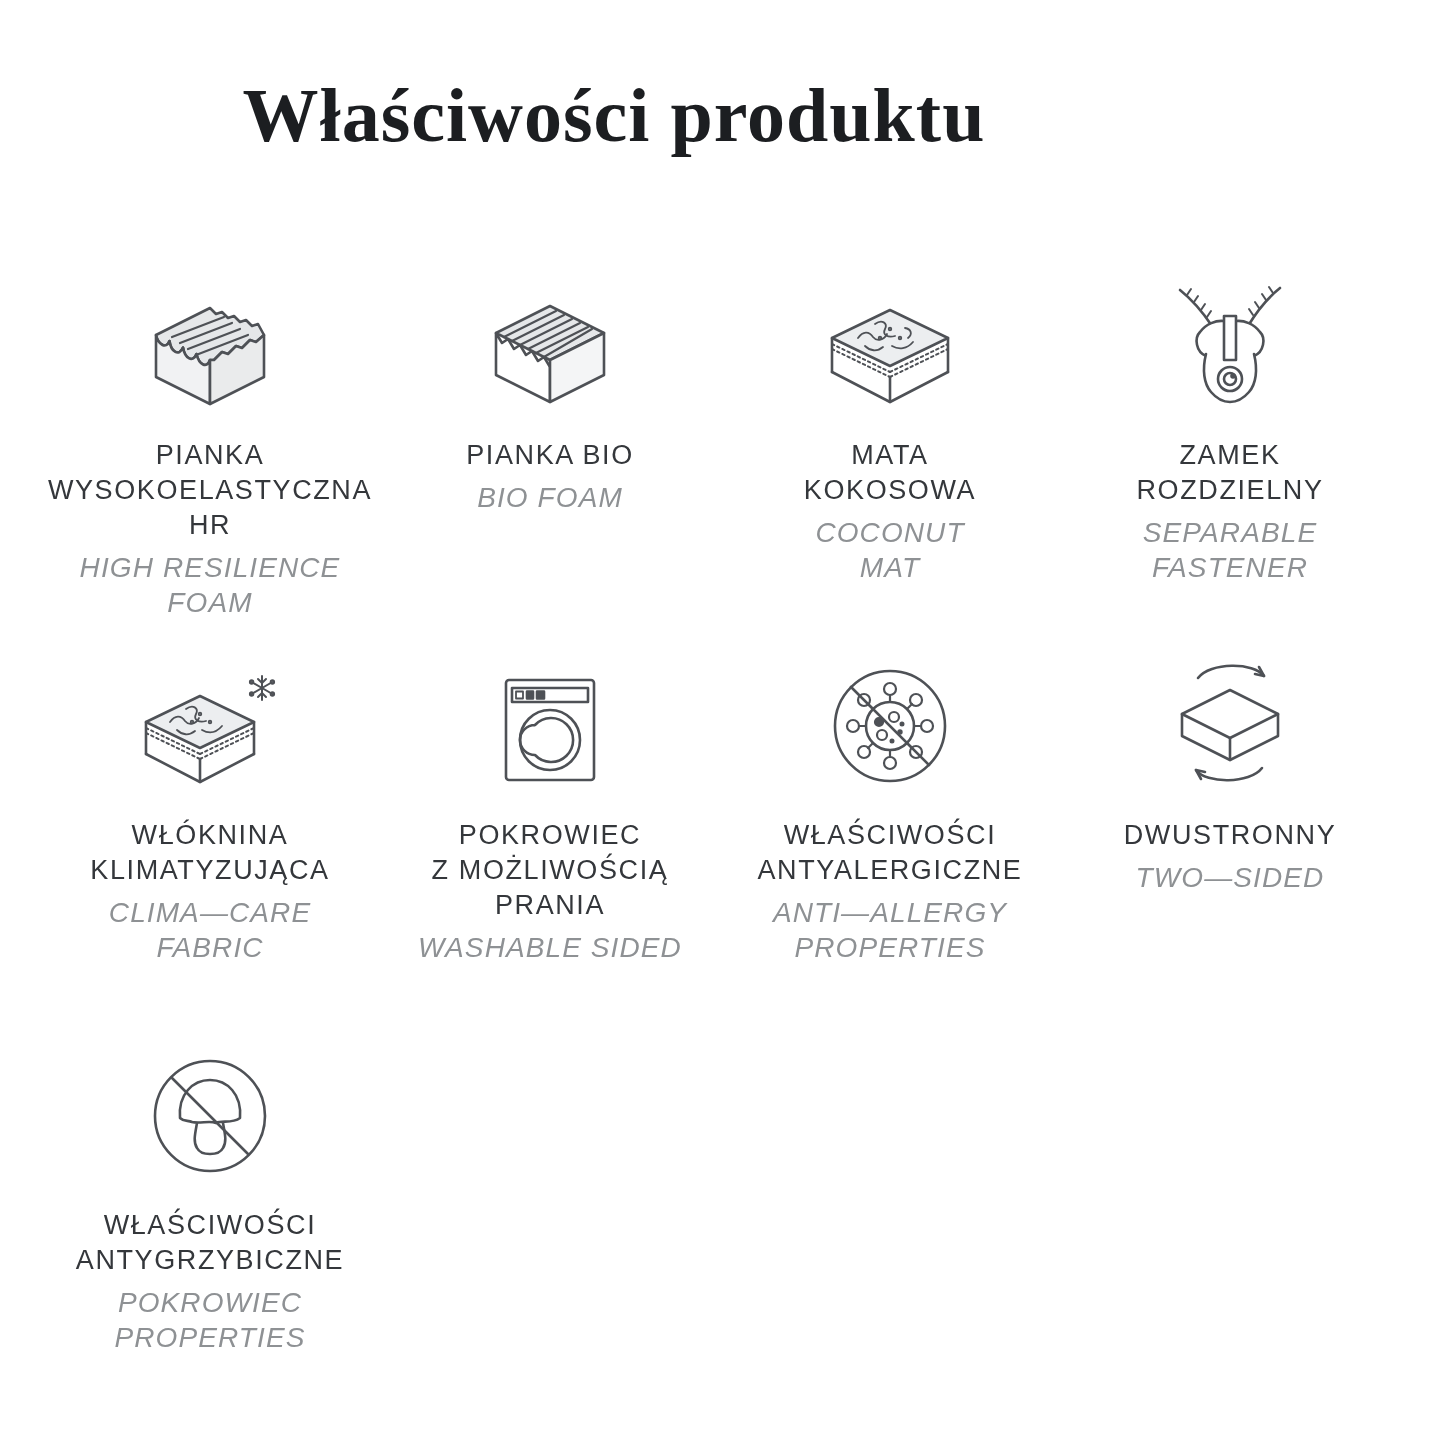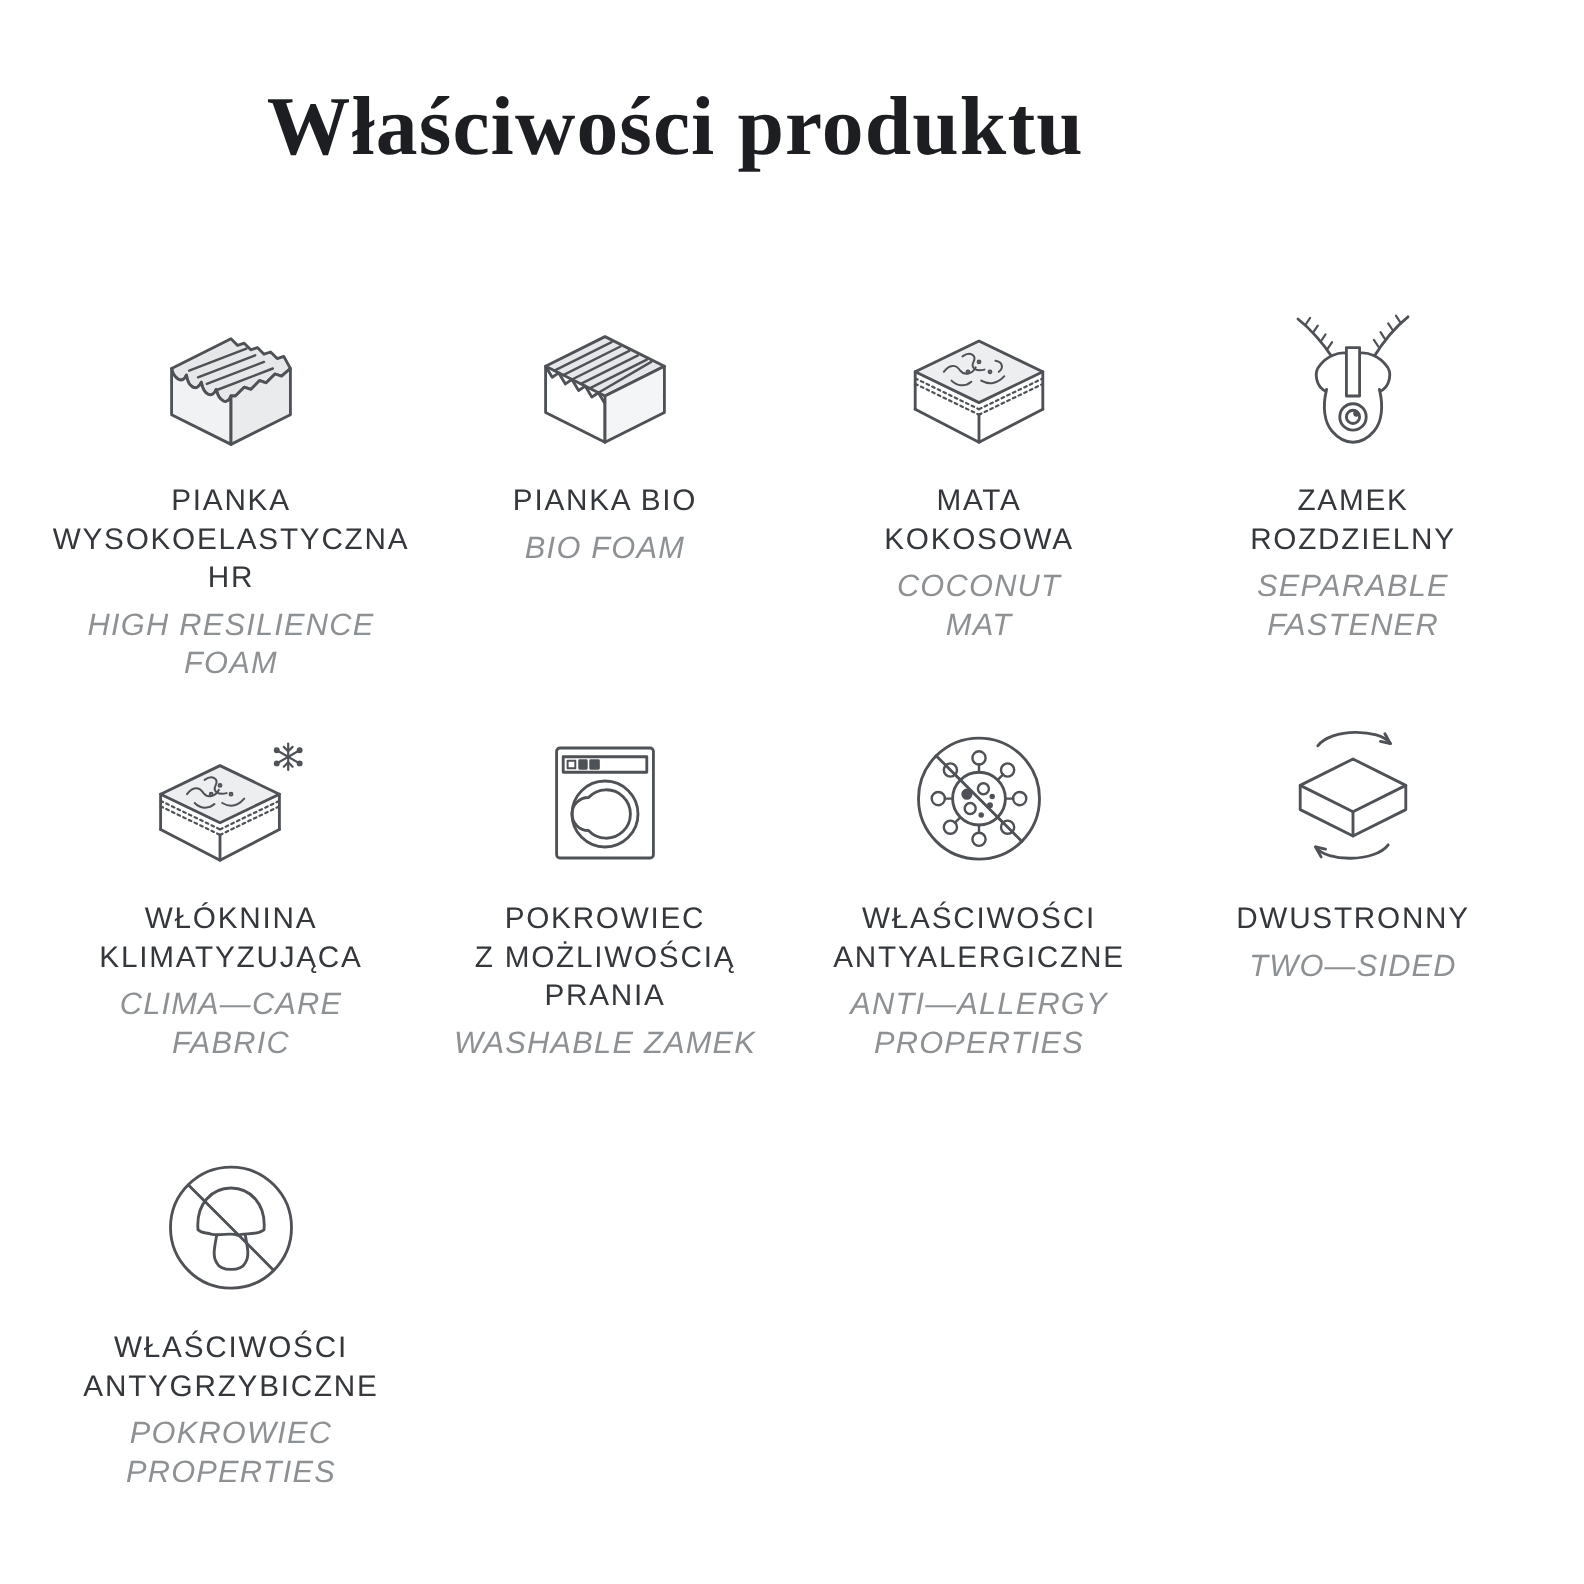--- a/index.html
+++ b/index.html
@@ -225,21 +225,21 @@
     <circle cx="70" cy="74" r="30"></circle>
     <path d="M55,59 A22,22 0 1 1 55,89 A12,12 0 0 1 55,59"></path>
   </svg>
       </div>
     <div class="feature-label">
         <div>POKROWIEC</div>
         <div>Z MOŻLIWOŚCIĄ</div>
         <div>PRANIA</div>
       </div>
     <div class="feature-subtitle">
-        <div>WASHABLE ZAMEK</div>
+        <div>WASHABLE SIDED</div>
       </div>
   </div>
     <div class="feature-cell">
     <div class="icon-box">
         <svg width="120" height="120" viewBox="10 10 120 120" fill="none" stroke="currentColor" stroke-width="2.6" stroke-linecap="round" stroke-linejoin="round">
     <circle cx="70" cy="70" r="55"></circle>
     <circle cx="70" cy="70" r="24"></circle>
     <g stroke-width="2.2">
       <line x1="94" y1="70" x2="101" y2="70"></line>
             <circle cx="107" cy="70" r="6"></circle>

